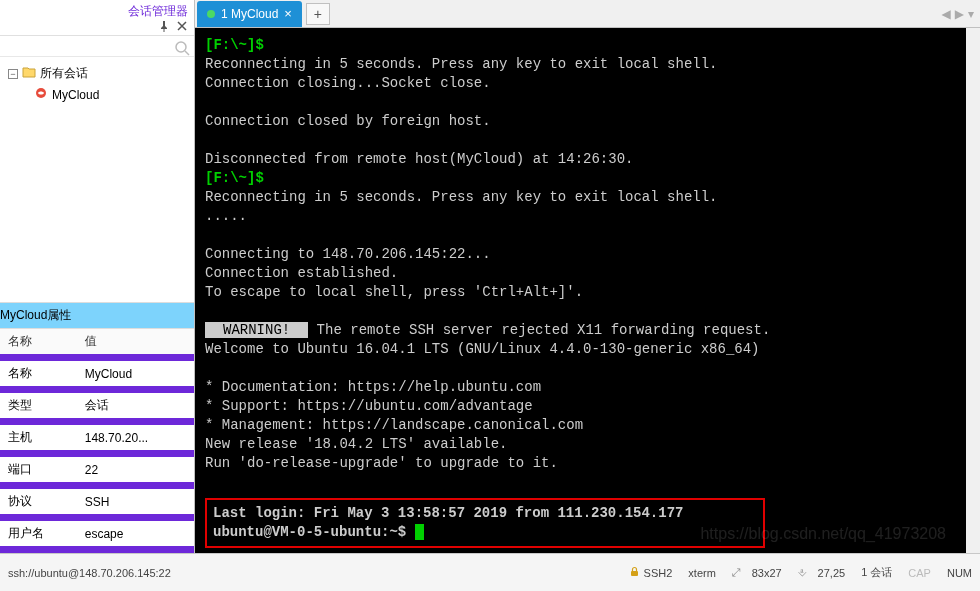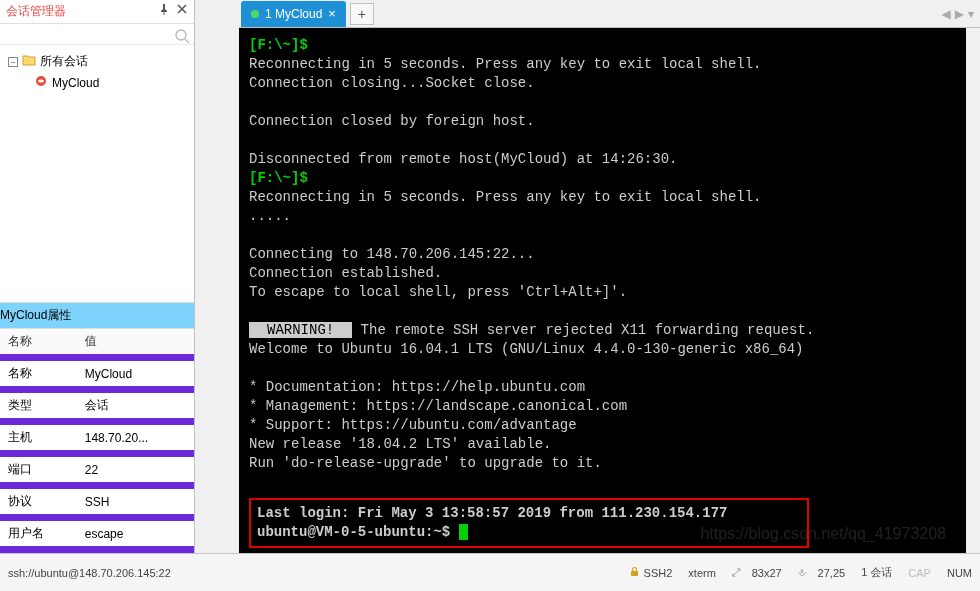--- a/index.html
+++ b/index.html
@@ -21,25 +21,26 @@
     
     .sidebar {
       width: 195px;
       background: #fff;
       border-right: 1px solid #c0c0c0;
       display: flex;
       flex-direction: column;
     }
     .sidebar-header {
       display: flex;
-      align-items: flex-start;
+      align-items: flex-end;
       padding: 3px 6px;
       border-bottom: 1px solid #e0e0e0;
       font-size: 12px;
-      color: #ef4444;
+      color: #6d28d9;
+      flex-direction: column;
     }
     .sidebar-header-title { flex: 1; }
     .sidebar-header-icons { display: flex; gap: 6px; align-items: center; }
     .pin-icon, .close-icon, .search-icon { width: 12px; height: 12px; display: inline-block; }
     .search-row {
       display: flex;
       justify-content: flex-end;
       padding: 4px 8px;
       border-bottom: 1px solid #e8e8e8;
     }
@@ -75,21 +76,20 @@
       border-bottom: 7px solid #6d28d9;
     }
     .props-table th { background: #fafafa; font-weight: normal; color: #333; }
     
     .content {
       flex: 1;
       display: flex;
       flex-direction: column;
       background: #f0f0f0;
       min-width: 0;
-      margin-left: 44px;
     }
     .tabbar {
       display: flex;
       align-items: center;
       background: #f0f0f0;
       border-bottom: 1px solid #c0c0c0;
       height: 28px;
       padding-left: 2px;
     }
     .tab {
@@ -296,22 +296,22 @@
 <div>.....</div>
 <div>&nbsp;</div>
 <div>Connecting to 148.70.206.145:22...</div>
 <div>Connection established.</div>
 <div>To escape to local shell, press 'Ctrl+Alt+]'.</div>
 <div>&nbsp;</div>
 <div><span class="warning-box">WARNING!</span><span> The remote SSH server rejected X11 forwarding request.</span></div>
 <div>Welcome to Ubuntu 16.04.1 LTS (GNU/Linux 4.4.0-130-generic x86_64)</div>
 <div>&nbsp;</div>
 <div> * Documentation:  https://help.ubuntu.com</div>
+<div> * Support:        https://ubuntu.com/advantage</div>
 <div> * Management:     https://landscape.canonical.com</div>
-<div> * Support:        https://ubuntu.com/advantage</div>
 <div>New release '18.04.2 LTS' available.</div>
 <div>Run 'do-release-upgrade' to upgrade to it.</div>
 <div>&nbsp;</div>
 <div class="highlight-frame" style="width:560px;">
   <div>Last login: Fri May  3 13:58:57 2019 from 111.230.154.177</div>
   <div><span>ubuntu@VM-0-5-ubuntu:~$ </span><span class="cursor-block"></span></div>
 </div>
 <div class="watermark">https://blog.csdn.net/qq_41973208</div>
     </div>
   </div>

